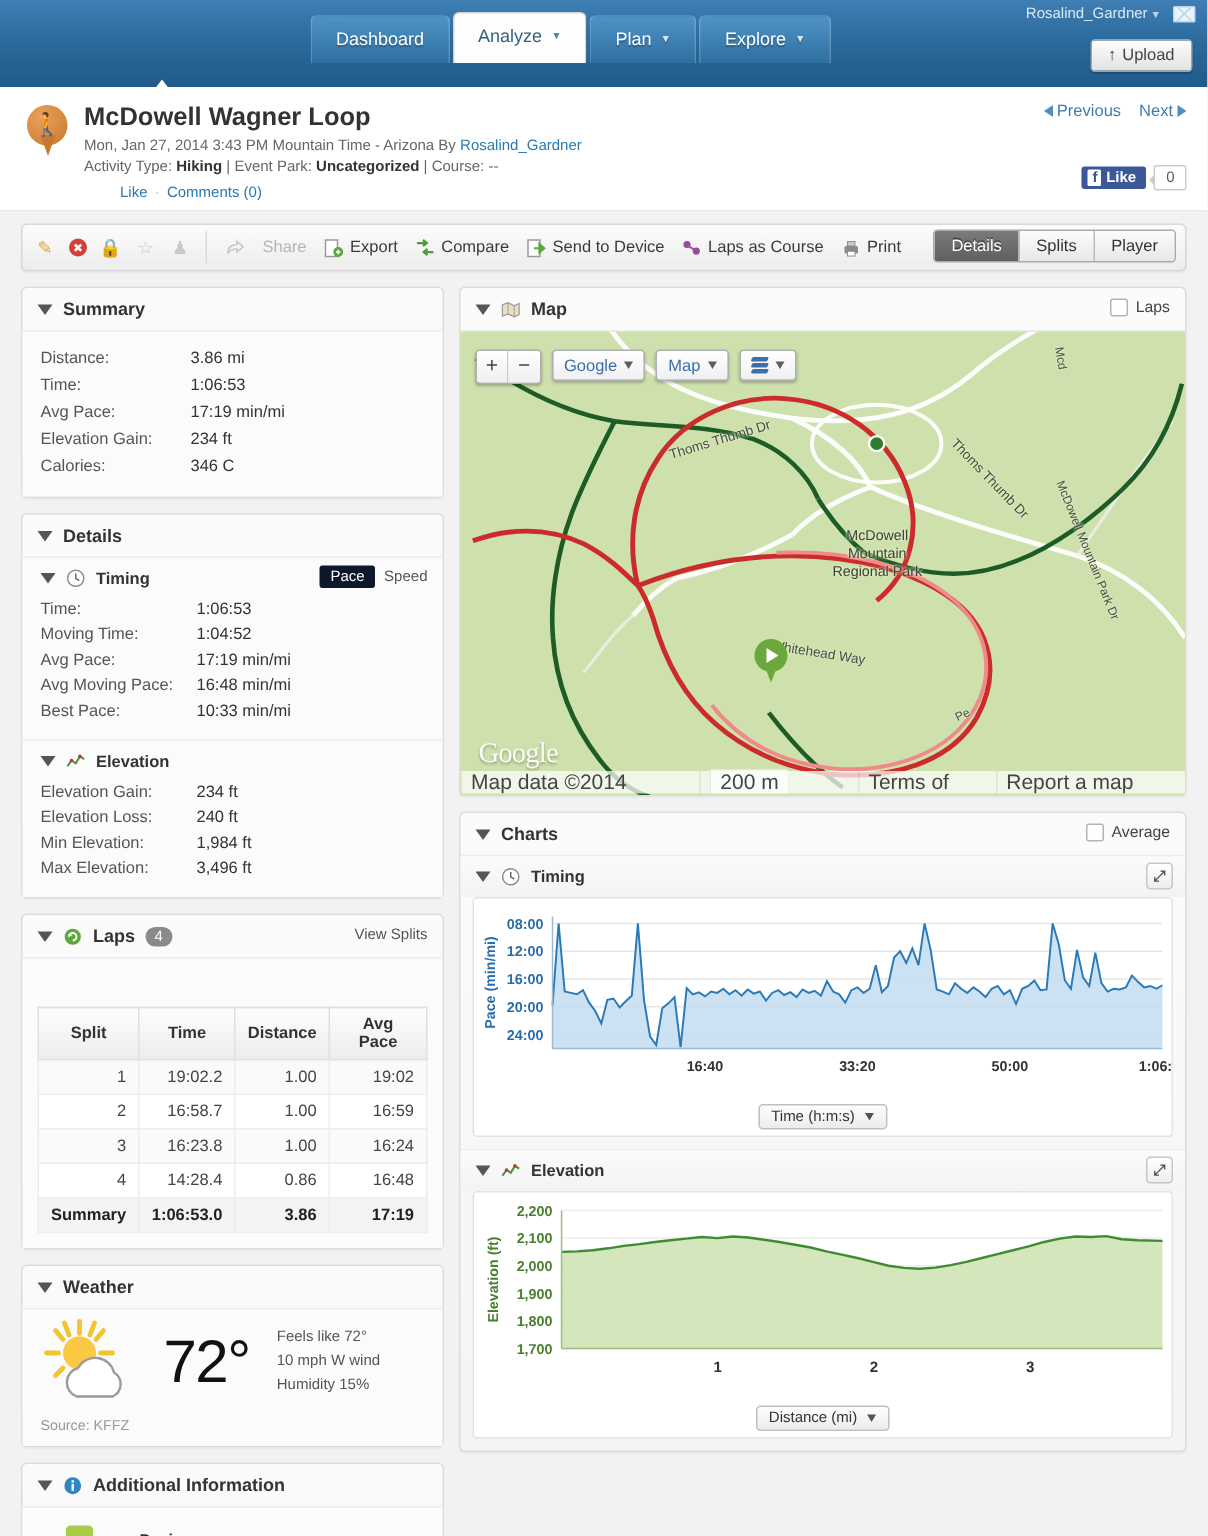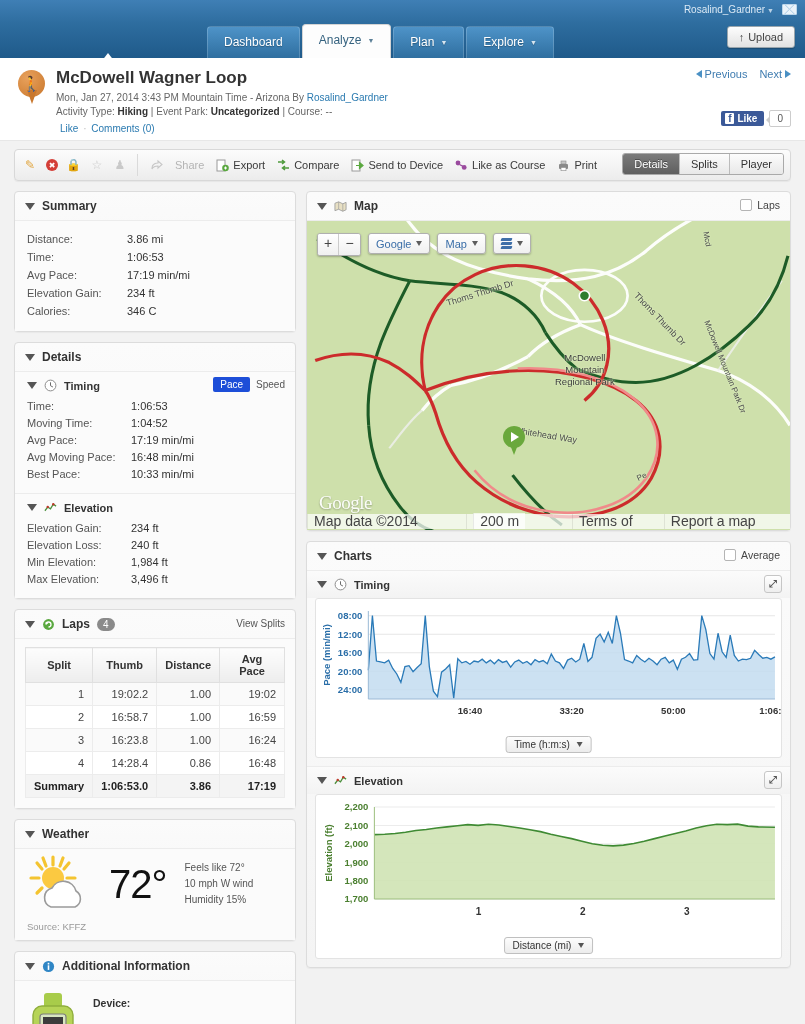--- a/index.html
+++ b/index.html
@@ -47,21 +47,21 @@
     position: relative;
   }
   .brand-garmin:after{
     content:""; position:absolute; right:14px; top:-9px;
     border-left:7px solid transparent; border-right:7px solid transparent;
     border-bottom:9px solid #fff;
   }
   .brand-connect { font-size: 17px; margin-left: 5px; font-weight: 300; }
   .brand-dot { font-size: 17px; }
 
-  .nav { position: absolute; left: 207px; bottom: 0; display: flex; align-items: flex-end; }
+  .nav { position: absolute; left: 207px; bottom: 16px; display: flex; align-items: flex-end; }
   .nav-item {
     padding: 8px 16px 9px; font-size: 12px; color: #fff;
     background: linear-gradient(to bottom,#4e93c8,#2f6fa0);
     border-radius: 4px 4px 0 0; margin-right: 2px; cursor: pointer;
     border: 1px solid rgba(255,255,255,.18); border-bottom: none;
     text-shadow: 0 1px 1px rgba(0,0,0,.3);
     display:flex; align-items:center; gap:4px;
   }
   .nav-item.active {
     background: #fdfdfd; color: #35627f; text-shadow:none;
@@ -94,21 +94,21 @@
   }
   .act-pin .glyph {
     position:absolute; left:0; top:0; width:27px; height:27px;
     color:#fff; font-size:15px; text-align:center; line-height:27px; z-index:2;
   }
   .act-title { margin-left: 42px; font-size: 17px; font-weight: bold; color: #333; }
   .act-sub { margin-left: 42px; font-size: 10px; color:#666; margin-top:4px; }
   .act-sub a { color:#2a7ab0; text-decoration:none; }
   .act-meta { margin-left: 42px; font-size: 10px; color:#666; margin-top:3px; }
   .act-meta b { color:#333; }
-  .act-links { margin-left: 46px; font-size: 10px; margin-top:6px; color:#2a7ab0; }
+  .act-links { margin-left: 66px; font-size: 10px; margin-top:6px; color:#2a7ab0; }
   .act-links span { cursor:pointer; }
   .act-links .sep { color:#bbb; margin:0 2px;}
 
   .prevnext { position:absolute; right:14px; top:10px; font-size:11px; color:#3f7cb0; display:flex; gap:12px; align-items:center;}
   .prevnext span { cursor:pointer; display:flex; align-items:center; gap:3px;}
   .arrL { border-top:4px solid transparent;border-bottom:4px solid transparent;border-right:6px solid #4a90c4; }
   .arrR { border-top:4px solid transparent;border-bottom:4px solid transparent;border-left:6px solid #4a90c4; }
 
   .fblike { position:absolute; right:14px; top:52px; display:flex; align-items:center; }
   .fbbtn {
@@ -166,29 +166,29 @@
   .kv .v { color:#333; }
 
   
   .sub { border-top:1px solid #ececec; }
   .sub:first-child{border-top:none;}
   .sub-hd { display:flex; align-items:center; gap:7px; padding: 7px 12px 4px; font-size:11px; font-weight:bold; color:#333; position:relative;}
   .sub-body { padding: 2px 12px 10px 12px; }
   .kv2 { display:flex; font-size:11px; line-height:17px;}
   .kv2 .k { width: 104px; color:#555;}
   .pace-toggle { position:absolute; right:10px; top:5px; display:flex; align-items:center; gap:6px;}
-  .pace-toggle .pill { background:#1d4ed8; color:#fff; font-size:10px; font-weight:normal; padding:2px 7px; border-radius:2px;}
+  .pace-toggle .pill { background:#0f172a; color:#fff; font-size:10px; font-weight:normal; padding:2px 7px; border-radius:2px;}
   .pace-toggle .plain { font-size:10px; color:#555; font-weight:normal; cursor:pointer;}
 
   .mini-ico { width:13px; height:13px; display:inline-block; }
 
   
   .laps-count { background:#8a8a8a; color:#fff; border-radius:8px; font-size:10px; padding:1px 6px; font-weight:normal;}
   .view-splits { position:absolute; right:10px; top:8px; font-size:10px; color:#555; cursor:pointer; font-weight:normal;margin-left:20px;}
-  table.laps { width:100%; border-collapse:collapse; font-size:11px; background:#fff;}
+  table.laps { width:100%; border-collapse:collapse; font-size:11px; background:#fff;margin-top:24px;}
   table.laps th {
     background: linear-gradient(to bottom,#fdfdfd,#ededed);
     font-weight:bold; color:#333; padding:5px 8px; border:1px solid #e0e0e0; text-align:center;
   }
   table.laps td { padding:5px 8px; border:1px solid #ececec; text-align:right; color:#444;}
   table.laps tr:nth-child(odd) td { background:#fafafa; }
   table.laps tr.sumrow td { font-weight:bold; background:#f4f4f4; color:#222;}
   table.laps tr.sumrow td:first-child { text-align:center; }
 
   
@@ -364,21 +364,21 @@
           <path d="M5 6.5 h6 M8.5 3.5 l3.5 3 -3.5 3 z" fill="#5aa83f" stroke="#5aa83f" stroke-width="1.2"></path>
         </svg>
       <span>Send to Device</span>
     </div>
     <div class="tb-act">
       <svg class="tb-badge" viewBox="0 0 13 13">
           <circle cx="3" cy="4" r="2.4" fill="#9a4a9e"></circle>
           <circle cx="9.2" cy="8.4" r="2.4" fill="#9a4a9e"></circle>
           <path d="M4.5 5.5 L8 7.4" stroke="#9a4a9e" stroke-width="1.3"></path>
         </svg>
-      <span>Like as Course</span>
+      <span>Laps as Course</span>
     </div>
     <div class="tb-act">
       <svg class="tb-badge" viewBox="0 0 13 13">
           <rect x="2" y="5" width="9" height="5" rx="1" fill="#8a8a8a"></rect>
           <rect x="4" y="2" width="5" height="3" fill="#c8c8c8" stroke="#8a8a8a" stroke-width=".6"></rect>
           <rect x="4" y="8.5" width="5" height="3.2" fill="#fff" stroke="#8a8a8a" stroke-width=".6"></rect>
         </svg>
       <span>Print</span>
     </div>
   </div>
@@ -508,21 +508,21 @@
           </svg>
         <span>Laps</span>
         <span class="laps-count">4</span>
         <span class="view-splits">View Splits</span>
       </div>
       <div class="panel-body" style="padding:8px 10px 10px;">
         <table class="laps">
           <thead>
             <tr>
               <th>Split</th>
-              <th>Thumb</th>
+              <th>Time</th>
               <th>Distance</th>
               <th>Avg Pace</th>
             </tr>
           </thead>
           <tbody>
             <tr>
               <td>1</td>
               <td>19:02.2</td>
               <td>1.00</td>
               <td>19:02</td>

